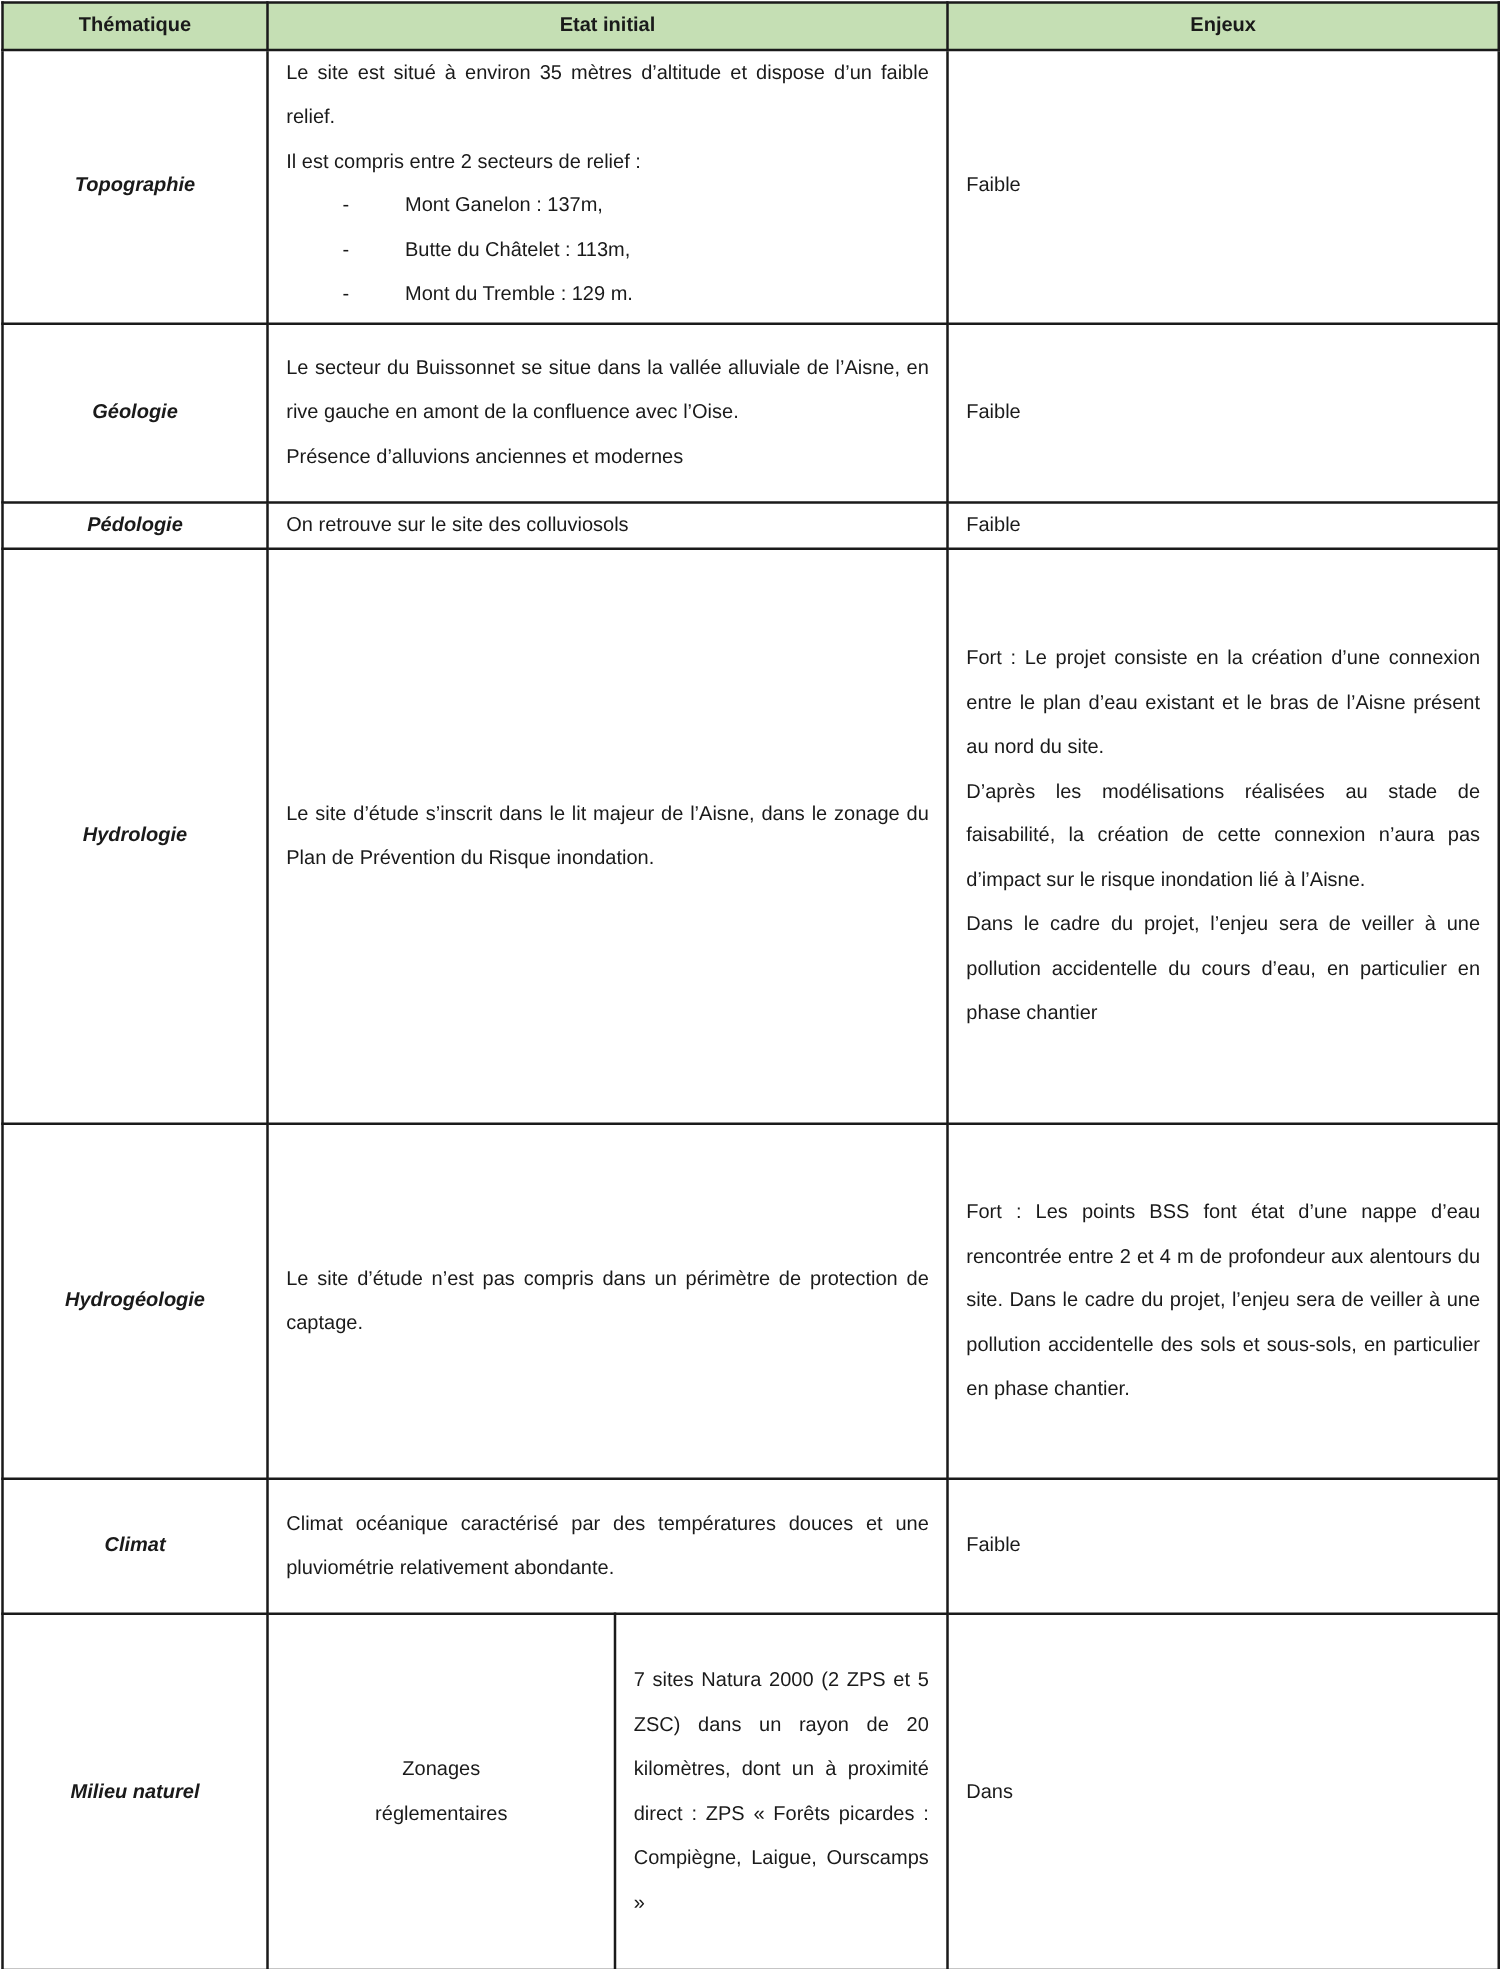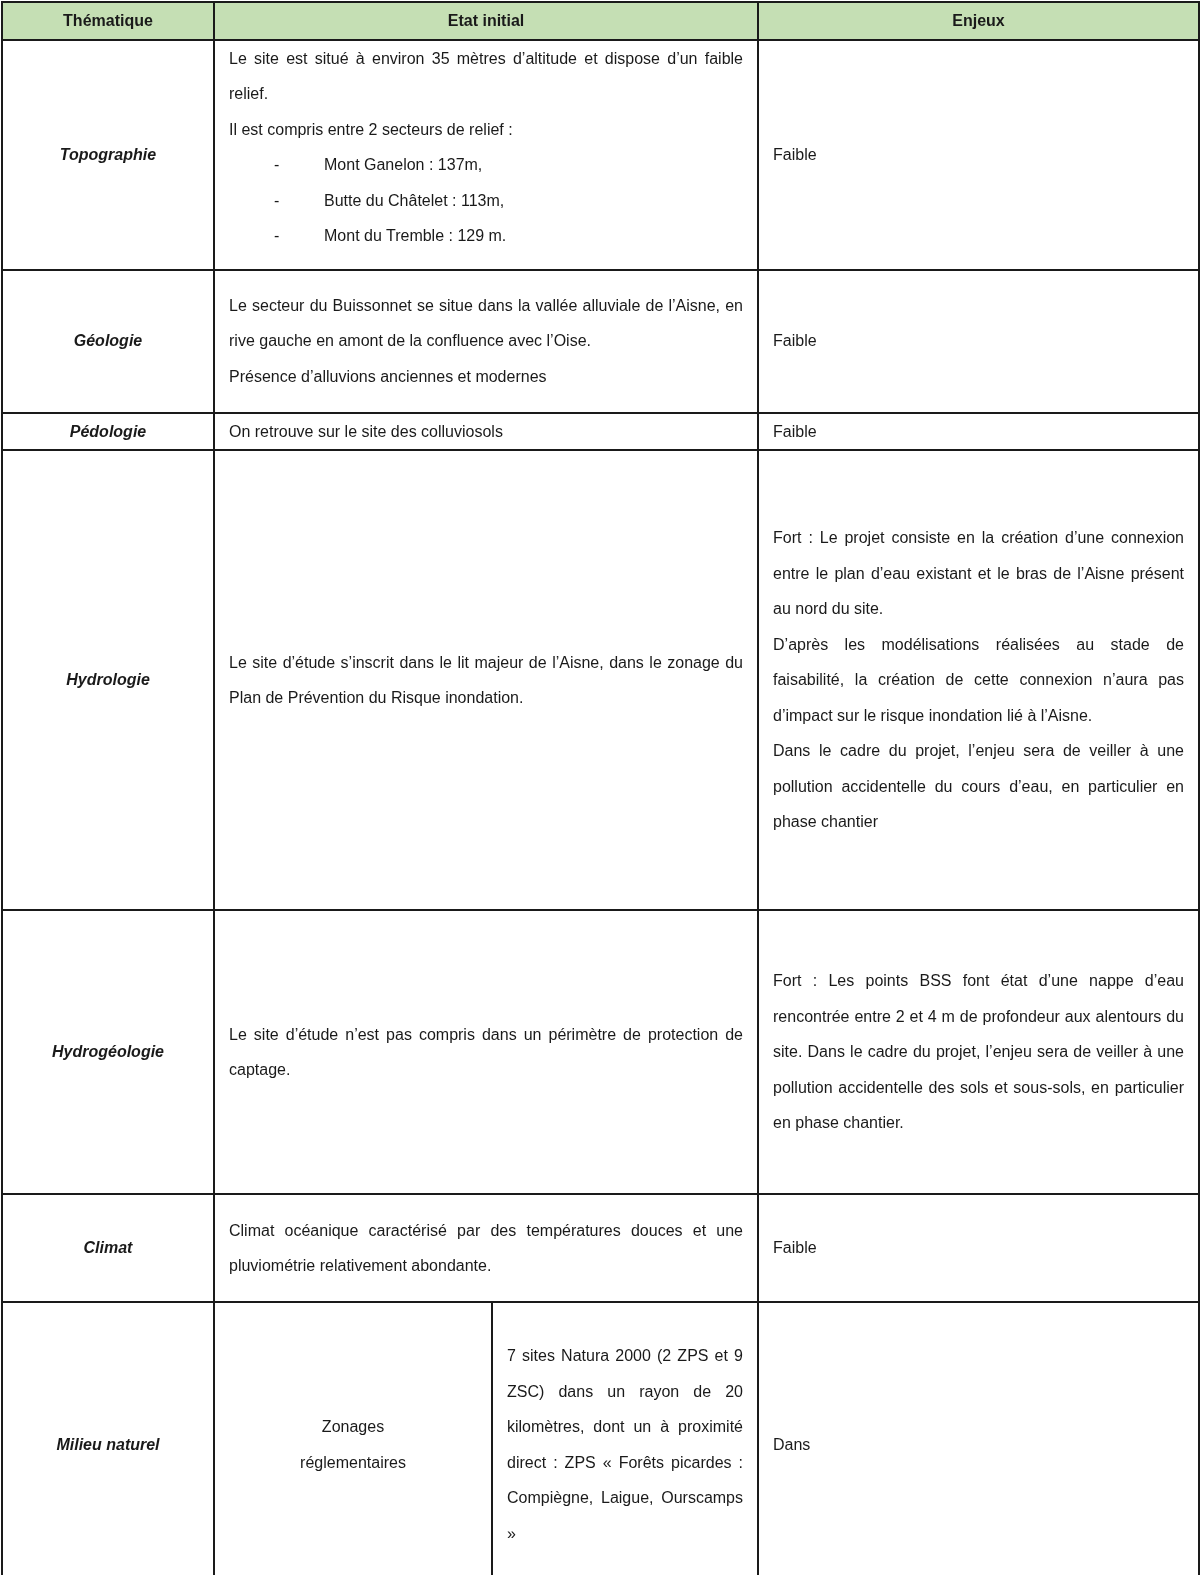--- a/index.html
+++ b/index.html
@@ -22,21 +22,21 @@
   table.env th {
     background: #c5dfb4;
     font-weight: bold;
     text-align: center;
     height: 34px;
     padding: 0;
   }
   .theme { font-weight: bold; text-align: center; padding: 0 4px !important; font-style: italic; }
   .just { text-align: justify; text-align-last: left; }
   .enjeu-simple { text-align: left; }
-  ul.dash { list-style: none; margin: 0; padding: 0 0 15px 45px; }
+  ul.dash { list-style: none; margin: 0; padding: 0 0 4px 45px; }
   ul.dash li { position: relative; padding-left: 50px; }
   ul.dash li::before { content: "-"; position: absolute; left: 0; }
   .sub-label { text-align: center; }
   .line { display: block; }
 </style>
 </head>
 <body>
 
 <table class="env">
   <colgroup>
@@ -104,17 +104,17 @@
       <td colspan="2" class="just">Climat océanique caractérisé par des températures douces et une pluviométrie relativement abondante.</td>
       <td class="enjeu-simple">Faible</td>
     </tr>
 
     <tr style="height:285px">
       <td class="theme">Milieu naturel</td>
       <td class="sub-label">
         <span class="line">Zonages</span>
         <span class="line">réglementaires</span>
       </td>
-      <td class="just">7 sites Natura 2000 (2 ZPS et 9 ZSC) dans un rayon de 20 kilomètres, dont un à proximité direct : ZPS « Forêts picardes : Compiègne, Laigue, Ourscamps »</td>
+      <td class="just">7 sites Natura 2000 (2 ZPS et 5 ZSC) dans un rayon de 20 kilomètres, dont un à proximité direct : ZPS « Forêts picardes : Compiègne, Laigue, Ourscamps »</td>
       <td class="enjeu-simple">Dans</td>
     </tr>
   </tbody>
 </table>
 
 </body></html>

